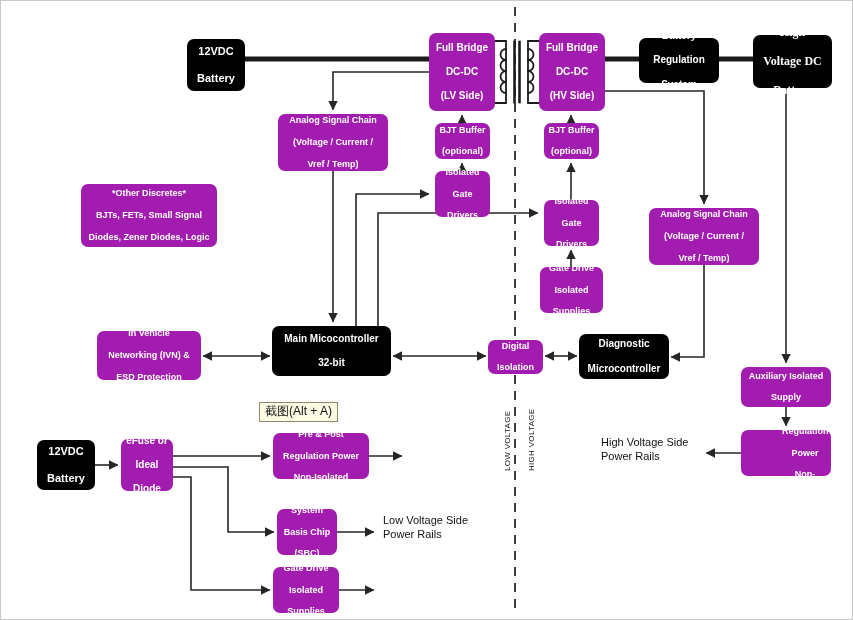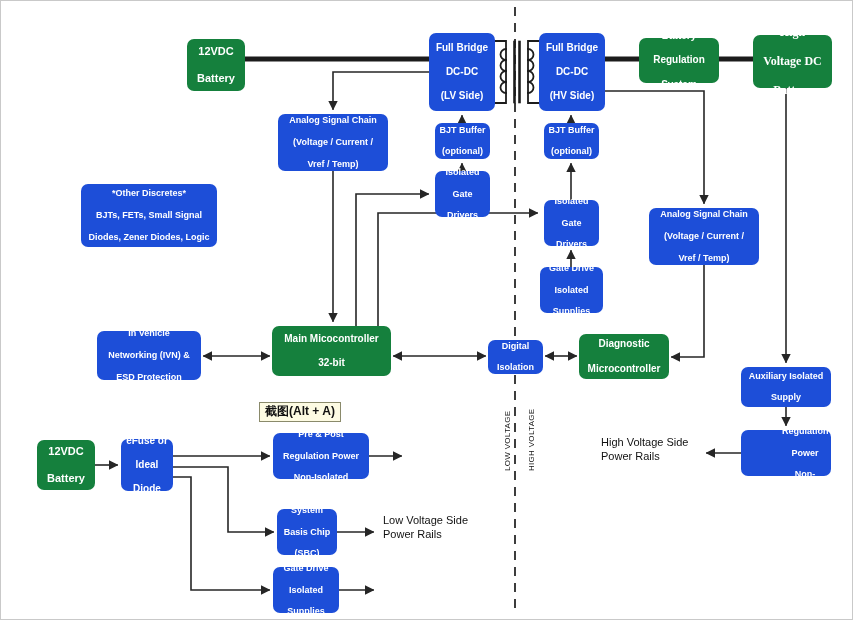--- a/index.html
+++ b/index.html
@@ -27,22 +27,22 @@
     align-items: center;
     justify-content: center;
     text-align: center;
     border-radius: 7px;
     color: #ffffff;
     font-weight: bold;
     line-height: 1.22;
     padding: 2px 3px;
     z-index: 3;
   }
-  .node.orange { background: #1d4ed8; justify-content: flex-end; }
-  .node.gray   { background: #15803d; }
+  .node.orange { background: #a21caf; justify-content: flex-end; }
+  .node.gray   { background: #000000; }
   .node span { display: block; width: 100%; }
   .plain-label {
     position: absolute;
     color: #111111;
     text-align: left;
     line-height: 1.3;
     z-index: 3;
     font-weight: normal;
   }
   .vlabel {
@@ -57,21 +57,20 @@
   #tooltip {
     position: absolute;
     background: #fdfbe3;
     border: 1px solid #8a8a6b;
     color: #111111;
     font-size: 12px;
     padding: 2px 5px 3px 5px;
     white-space: nowrap;
     z-index: 6;
     line-height: 1.1;
-    font-weight: bold;
   }
 </style>
 </head>
 <body>
 
 <div id="canvas">
 
   <svg id="svg-layer" xmlns="http://www.w3.org/2000/svg" viewBox="0 0 853 620">
     <defs>
       <marker id="arr" viewBox="0 0 10 10" refX="8.6" refY="5" markerWidth="6" markerHeight="6" orient="auto-start-reverse">

